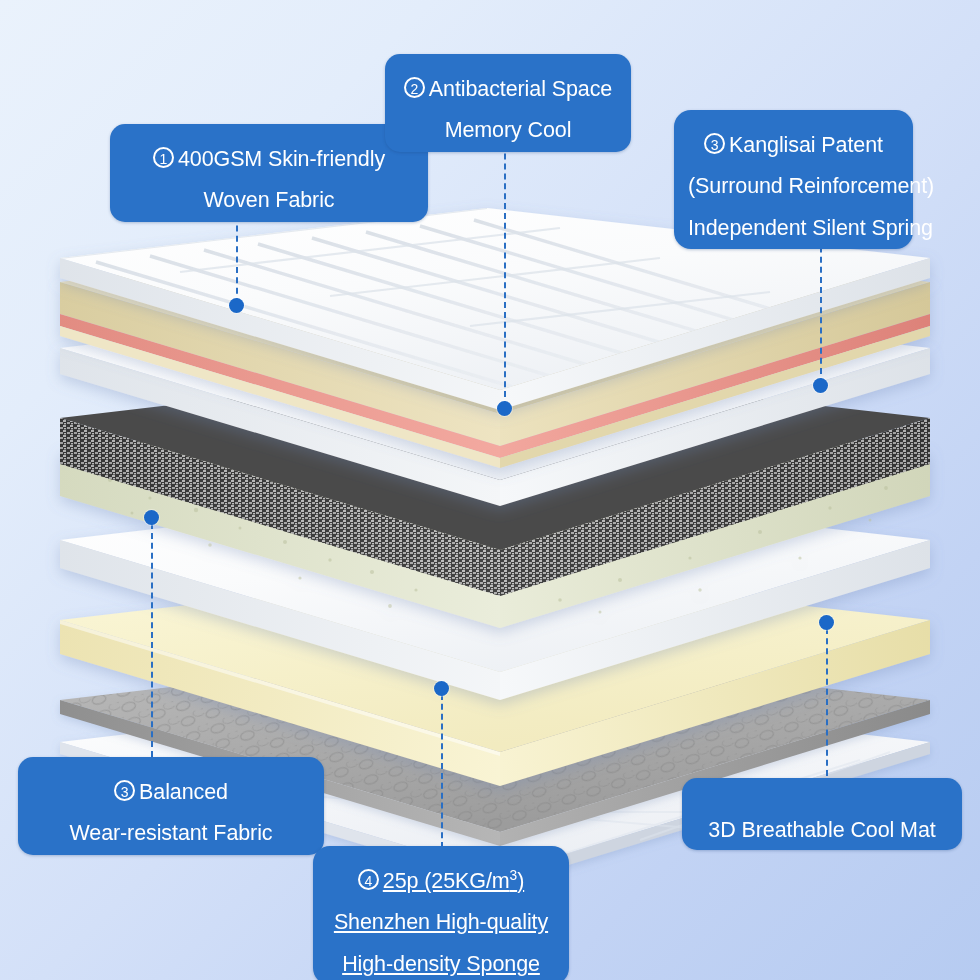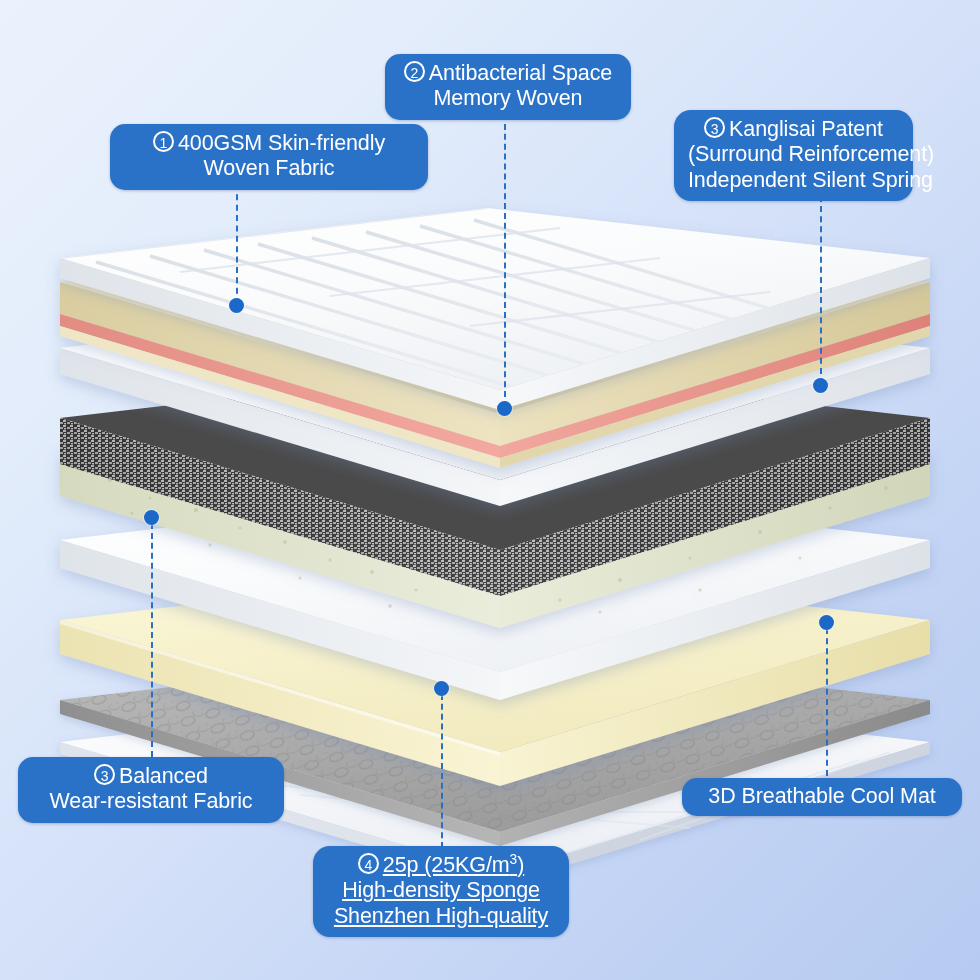--- a/index.html
+++ b/index.html
@@ -39,20 +39,21 @@
     text-align: center;
     line-height: 1.18;
     font-size: 21.5px;
     letter-spacing: -0.1px;
     padding: 7px 14px 8px 14px;
     box-sizing: border-box;
     white-space: nowrap;
   }
   .callout .ln {
     display: block;
+    margin-top: 16px;
   }
   .callout.wide-pill {
     border-radius: 17px;
   }
   .badge {
     display: inline-block;
     width: 21px;
     height: 21px;
     line-height: 20px;
     border-radius: 50%;
@@ -355,43 +356,43 @@
     <span class="ln">
       <span class="badge">1</span><span>400GSM Skin-friendly</span>
     </span>
     <span class="ln">Woven Fabric</span>
   </div>
 
   <div class="callout" style="left:385px; top:54px; width:246px;">
     <span class="ln">
       <span class="badge">2</span><span>Antibacterial Space</span>
     </span>
-    <span class="ln">Memory Woven</span>
+    <span class="ln">Memory Cool</span>
   </div>
 
   <div class="callout wide-pill" style="left:674px; top:110px; width:239px;">
     <span class="ln">
       <span class="badge">3</span><span>Kanglisai Patent</span>
     </span>
     <span class="ln">(Surround Reinforcement)</span>
     <span class="ln">Independent Silent Spring</span>
   </div>
 
-  <div class="callout" style="left:18px; top:757px; width:266px;">
+  <div class="callout" style="left:18px; top:757px; width:306px;">
     <span class="ln">
       <span class="badge">3</span><span>Balanced</span>
     </span>
     <span class="ln">Wear-resistant Fabric</span>
   </div>
 
   <div class="callout wide-pill" style="left:313px; top:846px; width:256px;text-decoration:underline;">
     <span class="ln">
       <span class="badge">4</span><span>25p (25KG/m</span><sup class="sup3">3</sup><span>)</span>
     </span>
+    <span class="ln">Shenzhen High-quality</span>
     <span class="ln">High-density Sponge</span>
-    <span class="ln">Shenzhen High-quality</span>
-  </div>
-
-  <div class="callout" style="left:682px; top:778px; width:280px; padding-top:6px; padding-bottom:7px;">
+  </div>
+
+  <div class="callout" style="left:682px; top:778px; width:280px; padding-top:24px; padding-bottom:7px;">
     <span class="ln">3D Breathable Cool Mat</span>
   </div>
 
 </div>
 
 </body></html>

